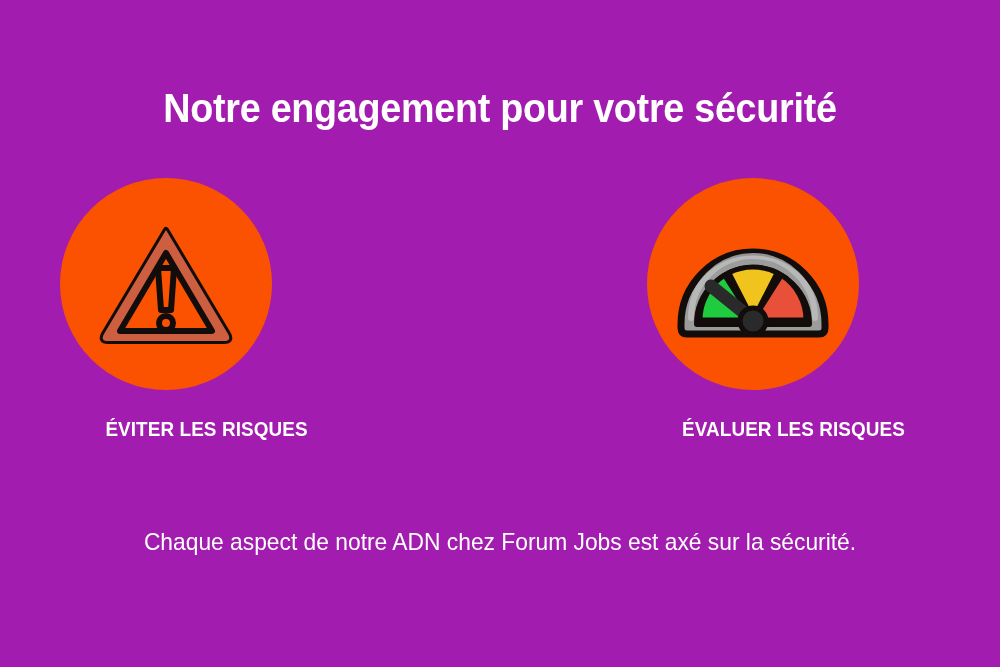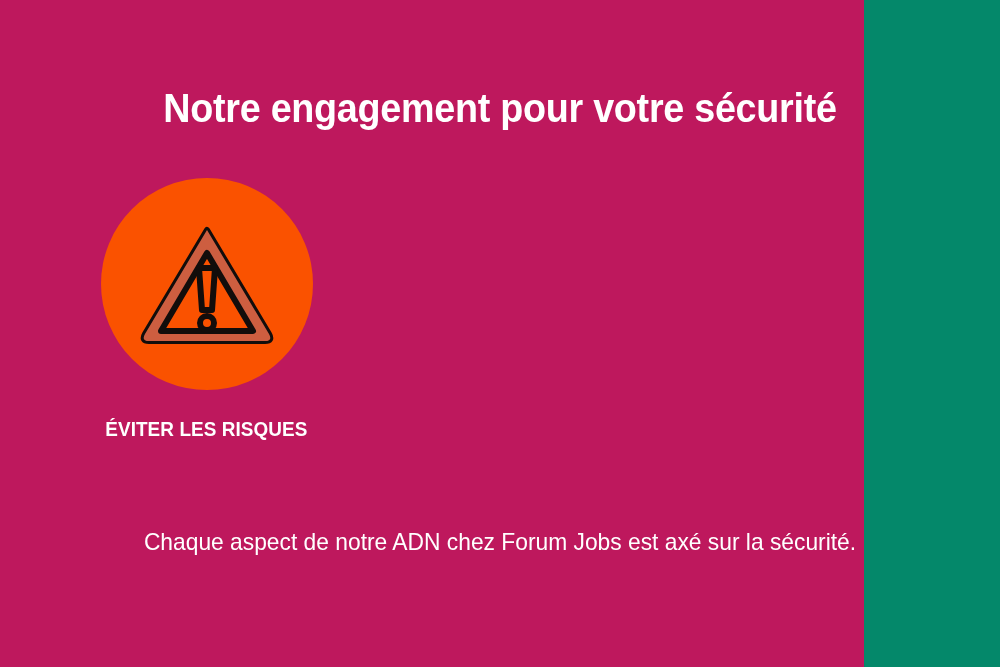--- a/index.html
+++ b/index.html
@@ -10,23 +10,23 @@
     width: 1000px;
     height: 667px;
     overflow: hidden;
     background: #04886a;
     font-family: "Liberation Sans", sans-serif;
     -webkit-font-smoothing: antialiased;
   }
 
   .slide {
     position: relative;
-    width: 864px;
+    width: 1000px;
     height: 667px;
-    background: #be185d;
+    background: #a21caf;
     box-sizing: border-box;
   }
 
   .title {
     position: absolute;
     left: 0;
     top: 84px;
     width: 1000px;
     text-align: center;
     color: #ffffff;
@@ -48,21 +48,20 @@
     display: flex;
     flex-direction: row;
     justify-content: space-between;
     align-items: flex-start;
   }
 
   .card {
     width: 293px;
     display: flex;
     flex-direction: column;
-    align-items: center;
   }
 
   .badge {
     width: 212px;
     height: 212px;
     border-radius: 50%;
     background: #fa5200;
     display: flex;
     align-items: center;
     justify-content: center;
@@ -126,19 +125,45 @@
 
             <path d="M62 46 L78 46 L75 88 L65 88 Z" fill="#fa5200" stroke="#120d0b" stroke-width="6" stroke-linejoin="round"></path>
 
             <circle cx="70" cy="101" r="7" fill="#fa5200" stroke="#120d0b" stroke-width="6"></circle>
           </svg>
         </span>
       </div>
       <div class="card-label">ÉVITER LES RISQUES</div>
     </div>
 
+    <div class="card">
+      <div class="badge">
+        <span>
+          <svg width="156" height="112" viewBox="0 0 156 112">
+
+            <path d="M6 96 A72 72 0 0 1 150 96 L150 100 Q150 106 144 106
+                     L12 106 Q6 106 6 100 Z" fill="#9c9c9c" stroke="#120d0b" stroke-width="7" stroke-linejoin="round"></path>
+
+            <path d="M16 90 A62 62 0 0 1 140 90" fill="none" stroke="#c2c2c2" stroke-width="6" stroke-linecap="round" opacity="0.75"></path>
+
+            <path d="M22 96 A56 56 0 0 1 134 96 Z" fill="#9c9c9c" stroke="#120d0b" stroke-width="6" stroke-linejoin="round"></path>
+
+            <path d="M78 92 L25 92 A53 53 0 0 1 49.6 47.2 Z" fill="#1fcc3f" stroke="#120d0b" stroke-width="5" stroke-linejoin="round"></path>
+
+            <path d="M78 92 L53.9 44.8 A53 53 0 0 1 102.1 44.8 Z" fill="#f0c41c" stroke="#120d0b" stroke-width="5" stroke-linejoin="round"></path>
+
+            <path d="M78 92 L106.4 47.2 A53 53 0 0 1 131 92 Z" fill="#e8503a" stroke="#120d0b" stroke-width="5" stroke-linejoin="round"></path>
+
+            <path d="M78 92 L36 58" fill="none" stroke="#2a2a2a" stroke-width="13" stroke-linecap="round"></path>
+
+            <circle cx="78" cy="93" r="13" fill="#2a2a2a" stroke="#120d0b" stroke-width="5"></circle>
+          </svg>
+        </span>
+      </div>
+      <div class="card-label">ÉVALUER LES RISQUES</div>
+    </div>
 
 
   </div>
 
   <div class="footnote">Chaque aspect de notre ADN chez Forum Jobs est axé sur la sécurité.</div>
 
 </div>
 
 </body></html>

